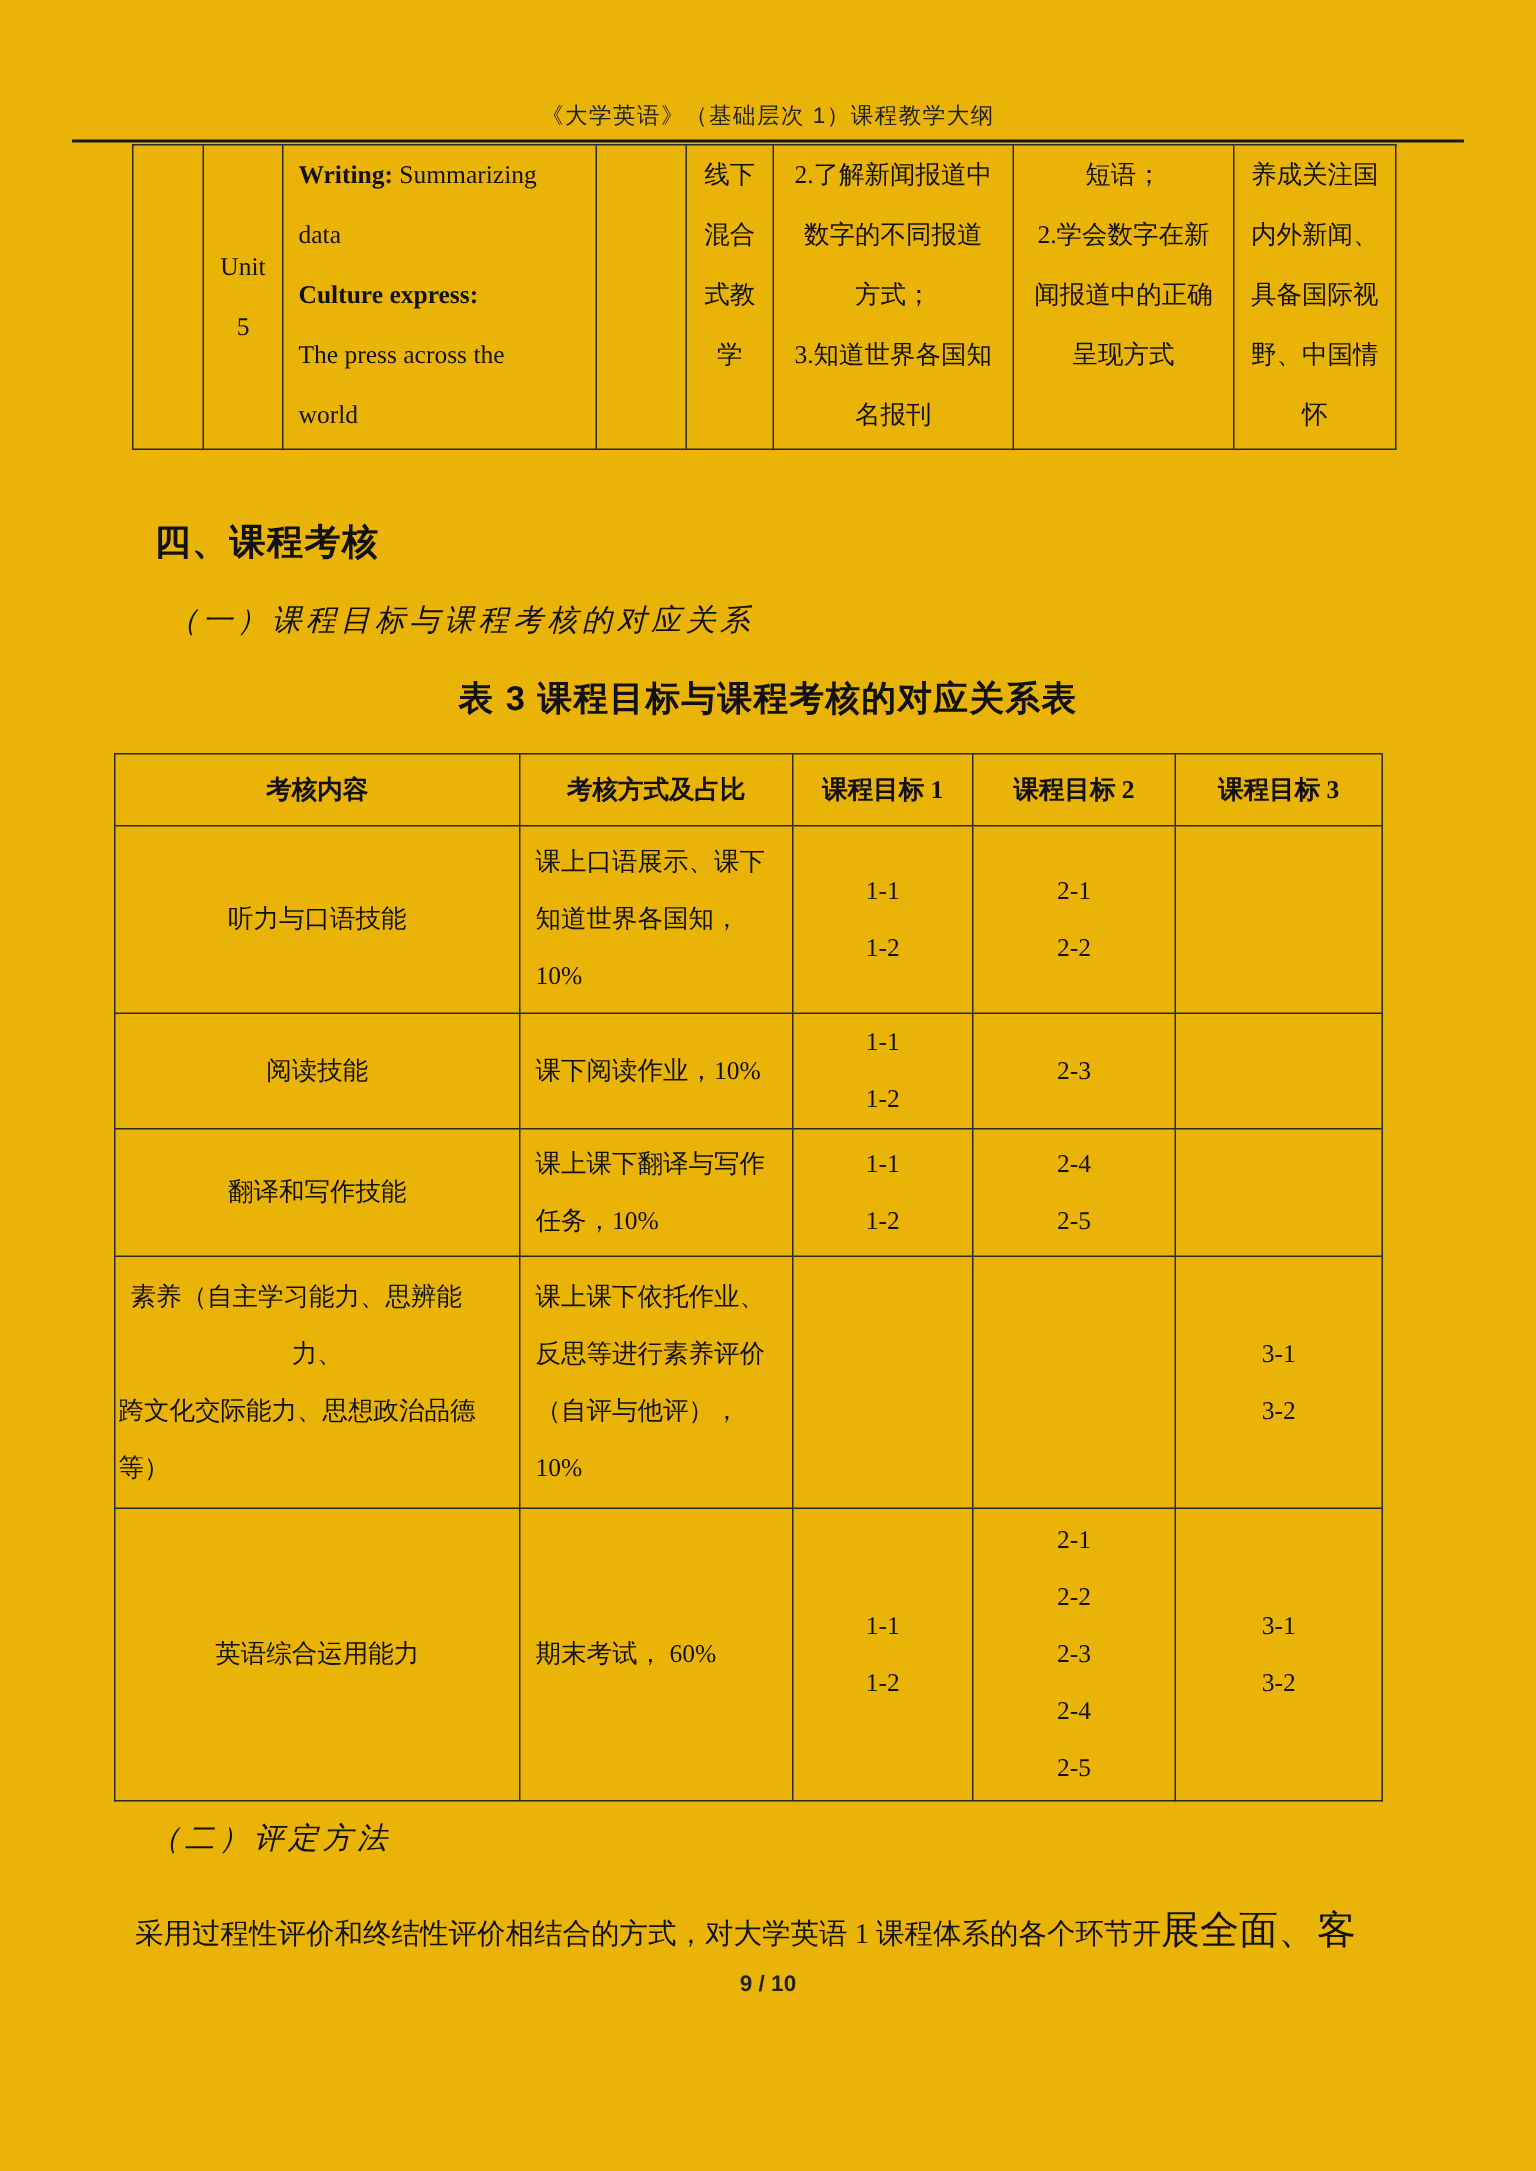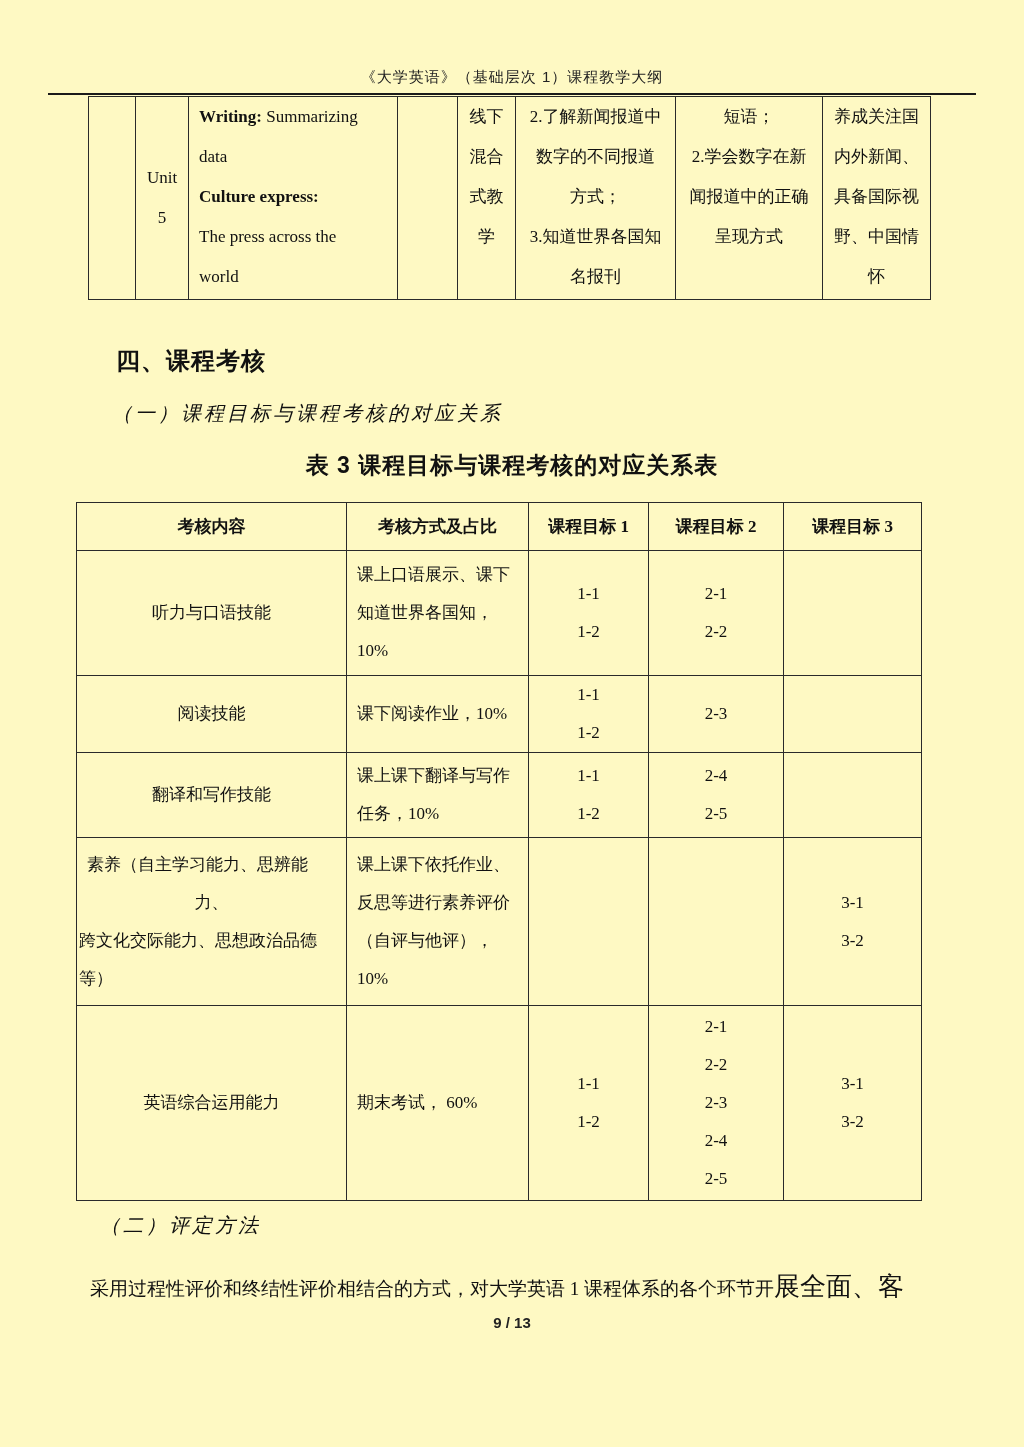--- a/index.html
+++ b/index.html
@@ -1,19 +1,19 @@
 <!DOCTYPE html>
 <html><head>
 <meta charset="utf-8">
 <style>
   html,body{margin:0;padding:0;background:#e8e8e8;}
   .page{
     position:relative;
     width:1024px;height:1447px;
-    background:#fef9c3;
+    background:#eab308;
     margin:0 auto;
     font-family:"Liberation Serif","DejaVu Serif",serif;
     color:#111;
     overflow:hidden;
   }
   
   .hdr-title{
     position:absolute;top:68px;left:0;width:100%;
     text-align:center;
     font-family:"Liberation Sans","DejaVu Sans",sans-serif;
@@ -29,21 +29,21 @@
   .ln{line-height:40px;white-space:nowrap;}
   
   .unit-table{position:absolute;top:96px;left:88px;width:842px;}
   .unit-table td{vertical-align:top;}
   .unit-table td.vmid{vertical-align:middle;}
   .unit-table .cc{text-align:center;}
   .unit-table .lc{text-align:center;padding:0 6px;}
   .unit-table .econtent{text-align:left;padding:0 10px;}
   
   .h2{
-    position:absolute;top:345px;left:116px;
+    position:absolute;top:345px;left:103px;
     font-family:"Liberation Sans","DejaVu Sans",sans-serif;
     font-weight:bold;font-size:24px;letter-spacing:1px;color:#111;
   }
   .kai{
     font-style:italic;font-size:20px;letter-spacing:3px;color:#111;
     font-family:"Liberation Serif","DejaVu Serif",serif;
   }
   .h3-1{position:absolute;top:400px;left:112px;}
   .tbl-caption{
     position:absolute;top:450px;left:0;width:100%;text-align:center;
@@ -258,15 +258,15 @@
     </tr>
   </tbody>
     </table>
 
   <div class="kai sub2">（二）评定方法</div>
 
   <div class="bodypara">
     <span>采用过程性评价和终结性评价相结合的方式，对大学英语 1 课程体系的各个环节开</span><span class="big">展全面、客</span>
   </div>
 
-  <div class="footer">9 / 13</div>
+  <div class="footer">9 / 10</div>
 
 </div>
 
 </body></html>

